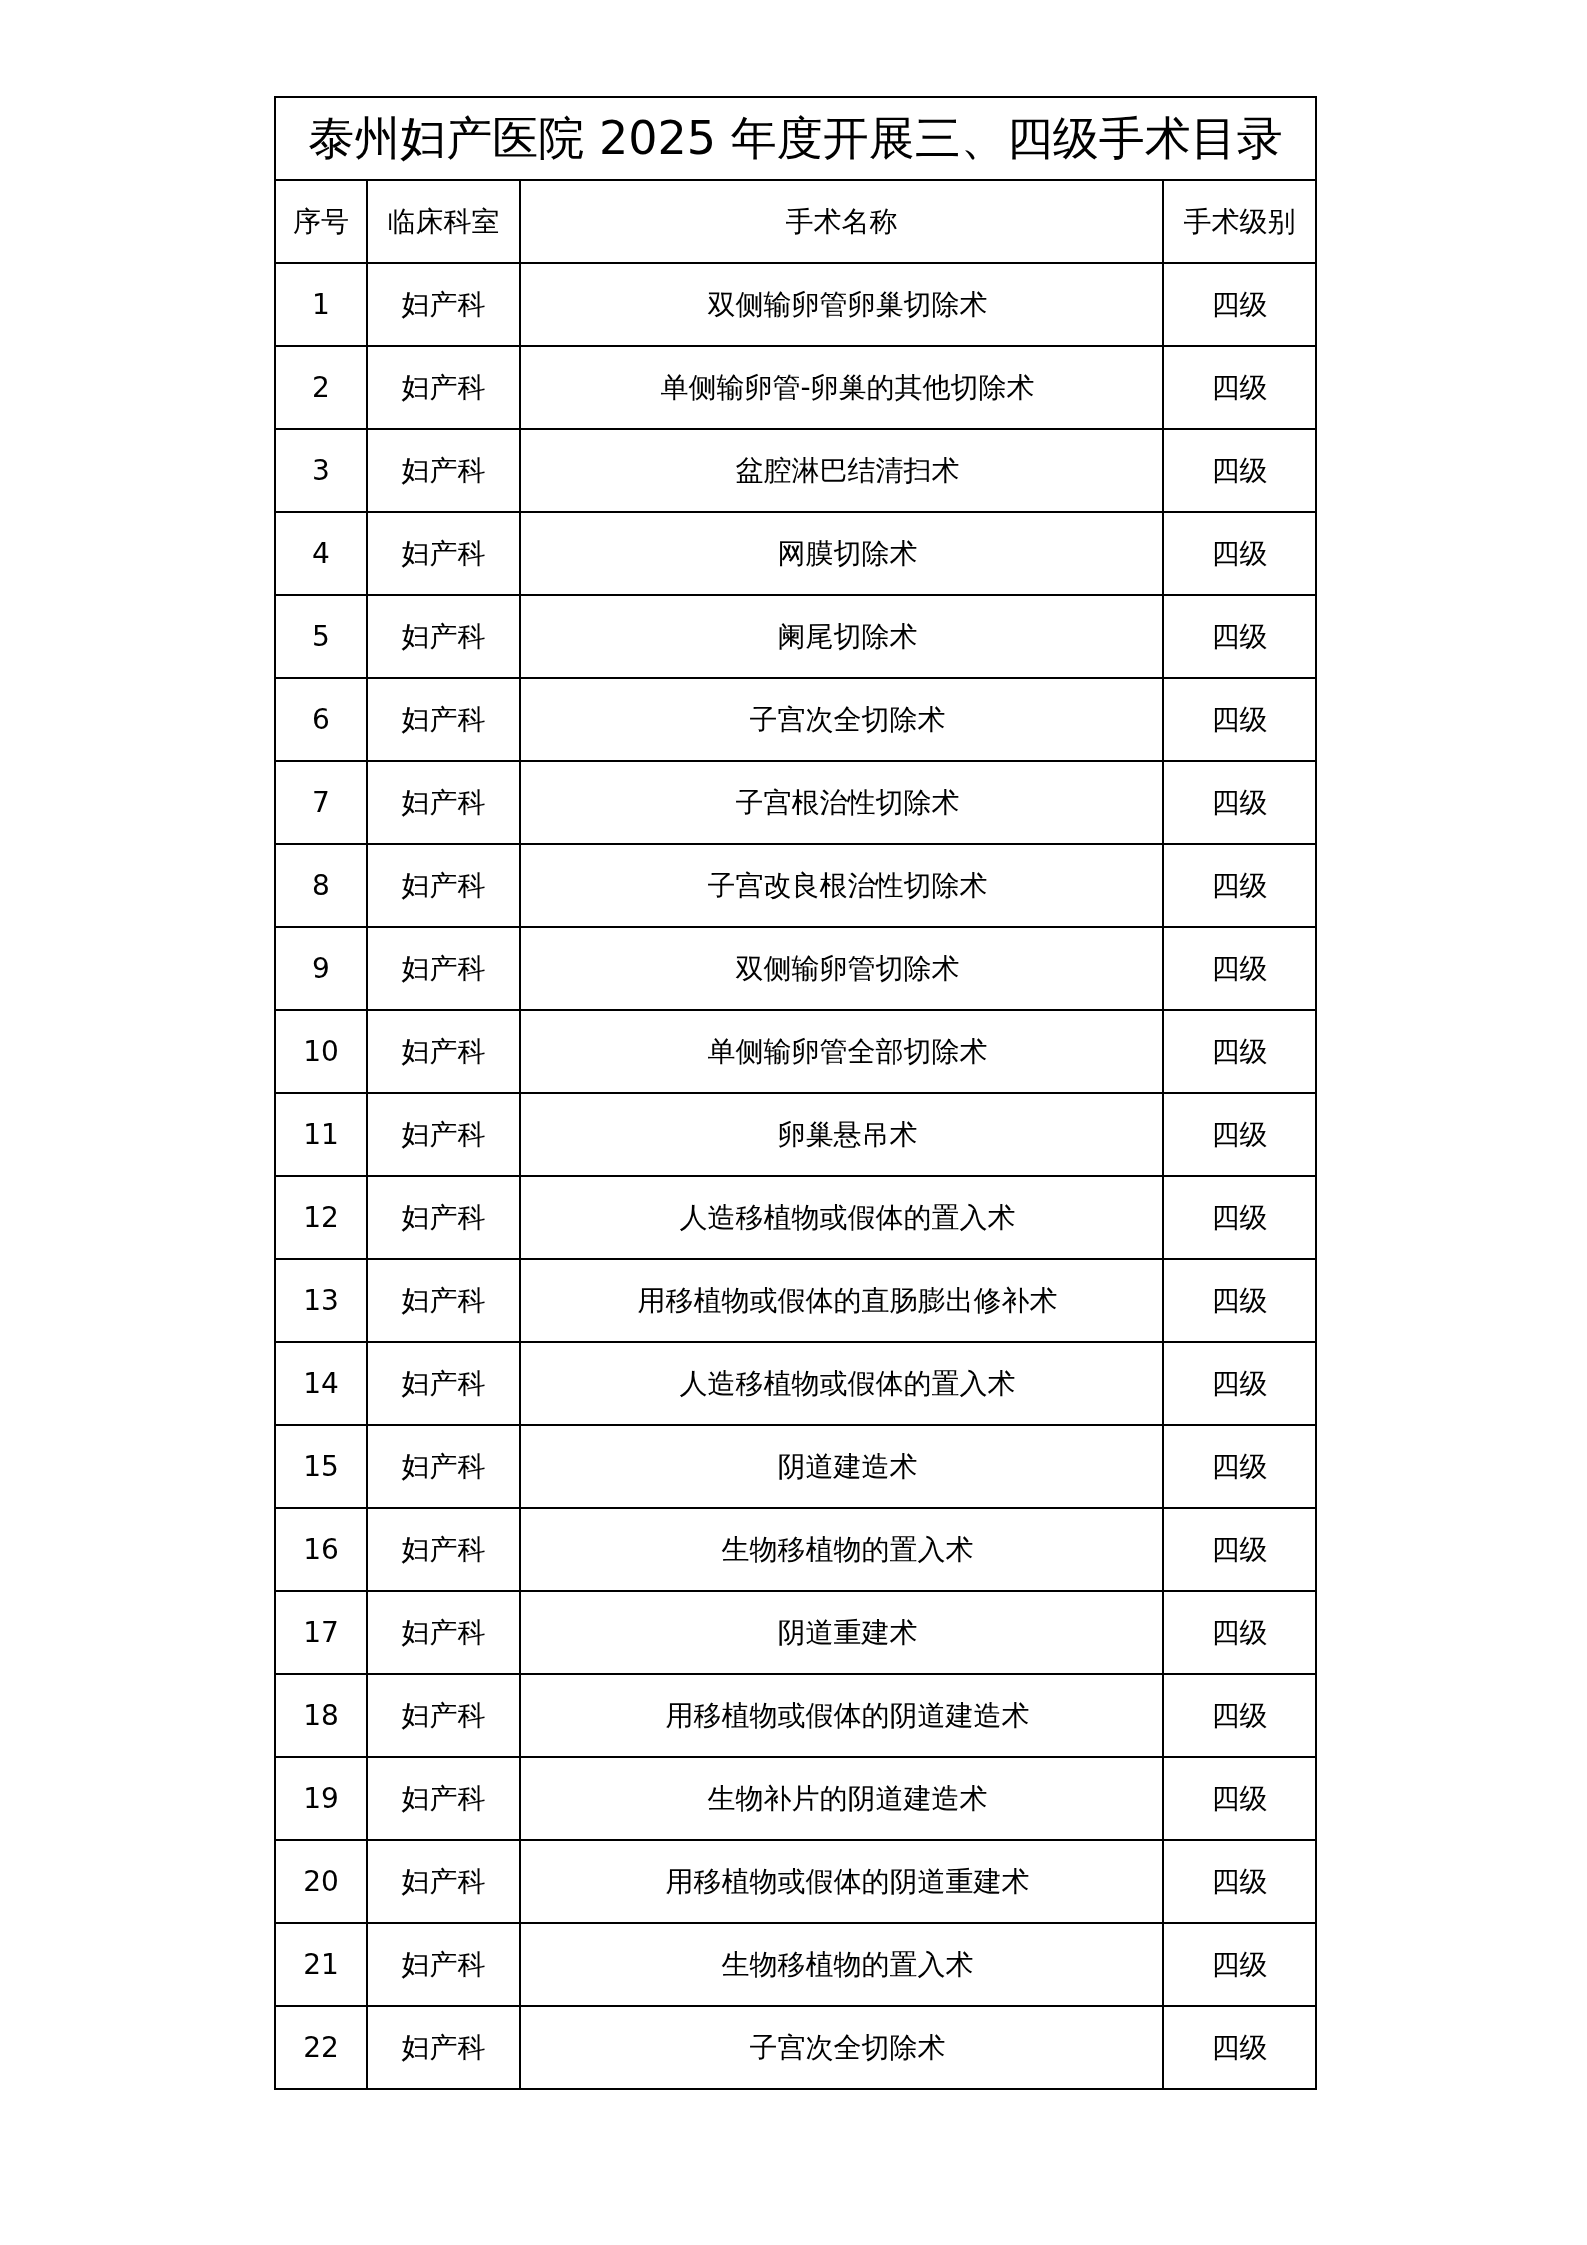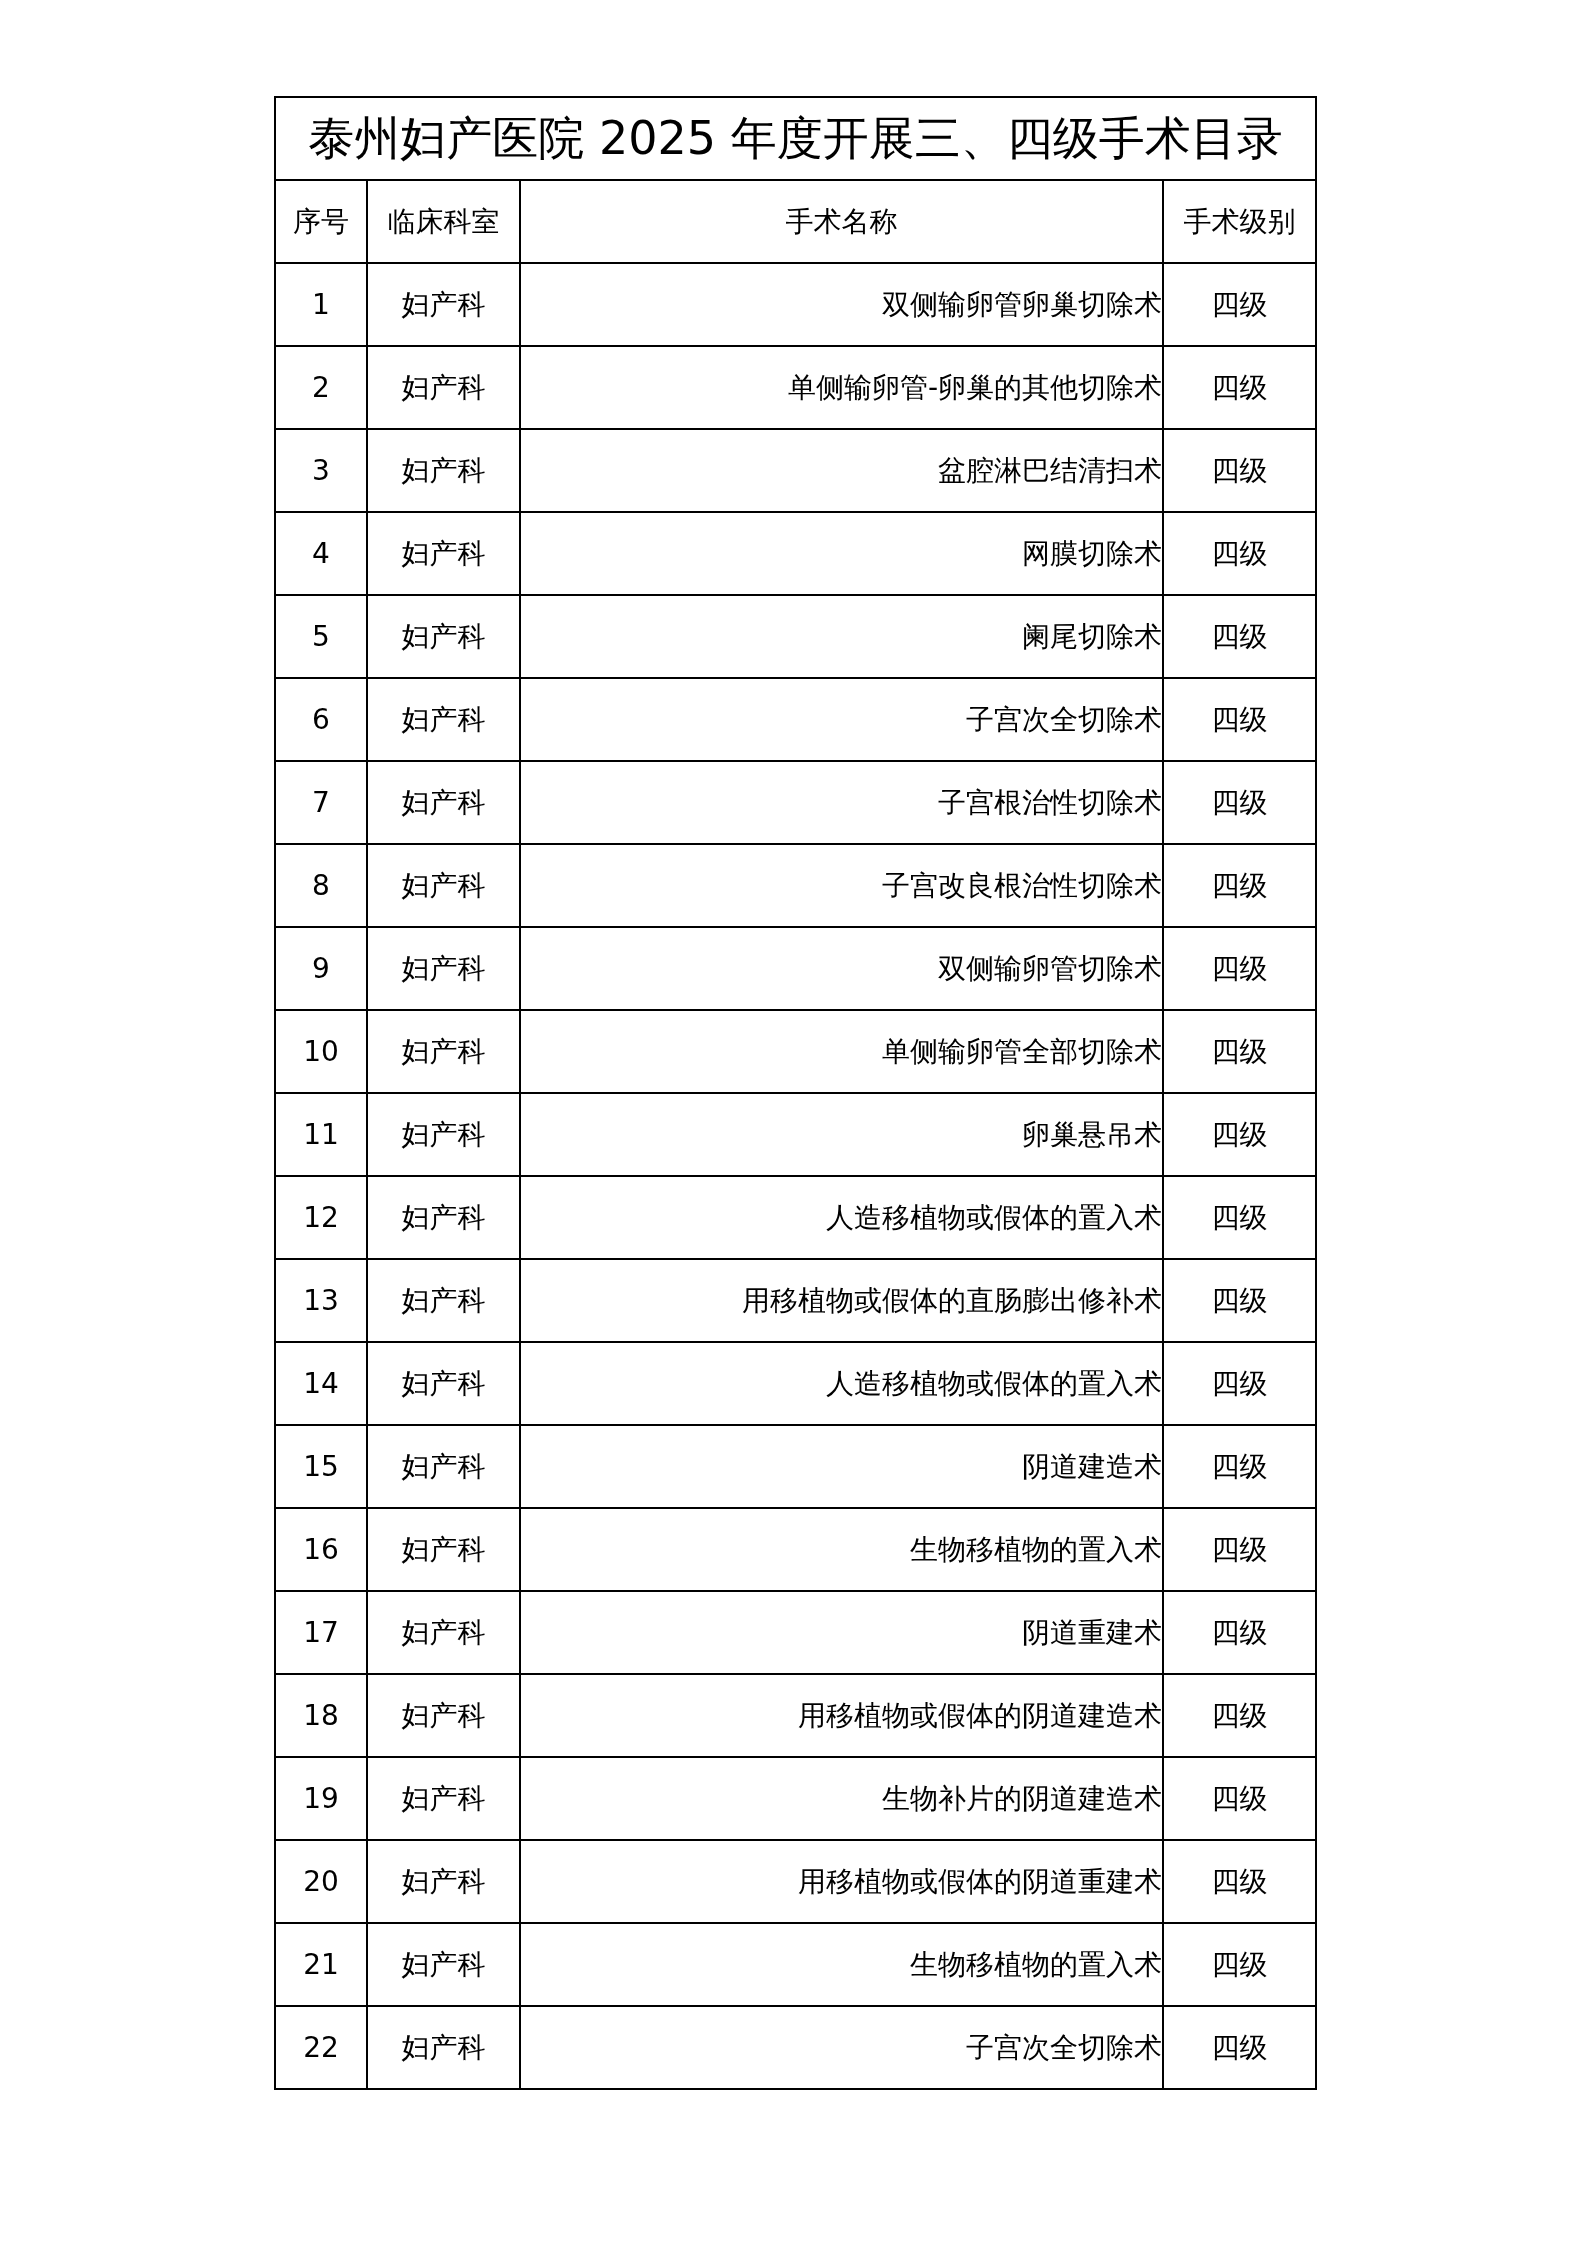--- a/index.html
+++ b/index.html
@@ -45,21 +45,21 @@
       font-size: 28px;
       text-align: center;
       border-radius: 9px;
     }
     tr.data-row td {
       height: 81px;
       font-size: 28px;
     }
     .c-num { text-align: center; }
     .c-dept { text-align: center; font-family: Liberation Serif, serif; }
-    .c-name { text-align: right; padding-left: 12px !important; }
+    .c-name { text-align: center; padding-left: 12px !important; }
     .c-level { text-align: center; }
   </style>
 </head>
 <body>
 
 <div class="sheet">
   <table class="catalog">
     <colgroup>
       <col style="width:92px">
       <col style="width:153px">

